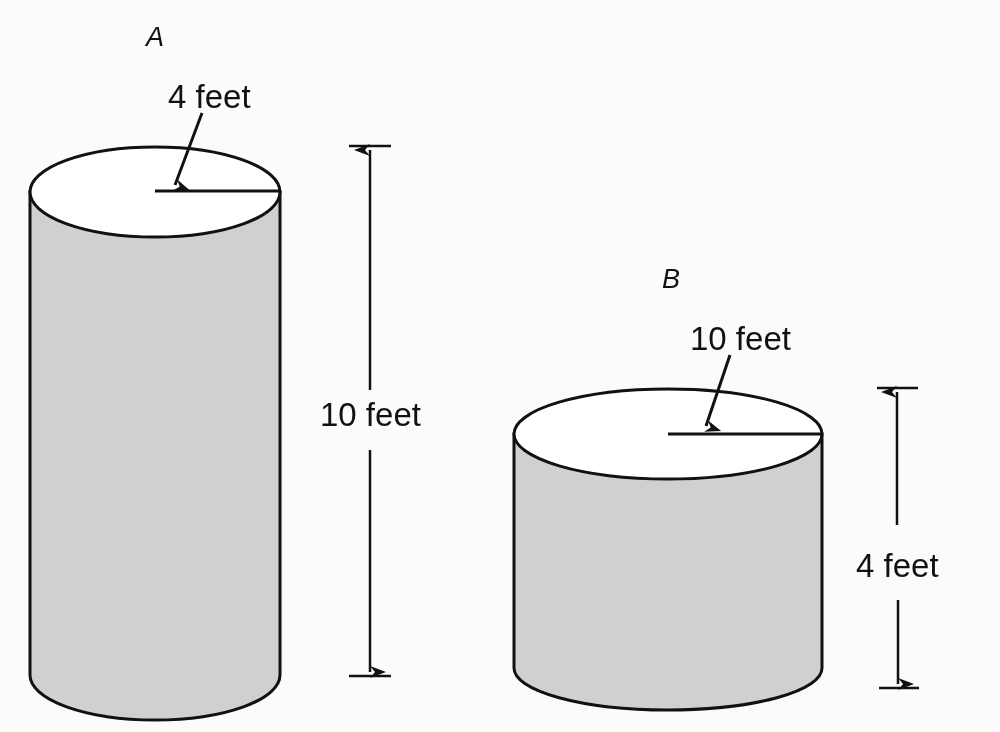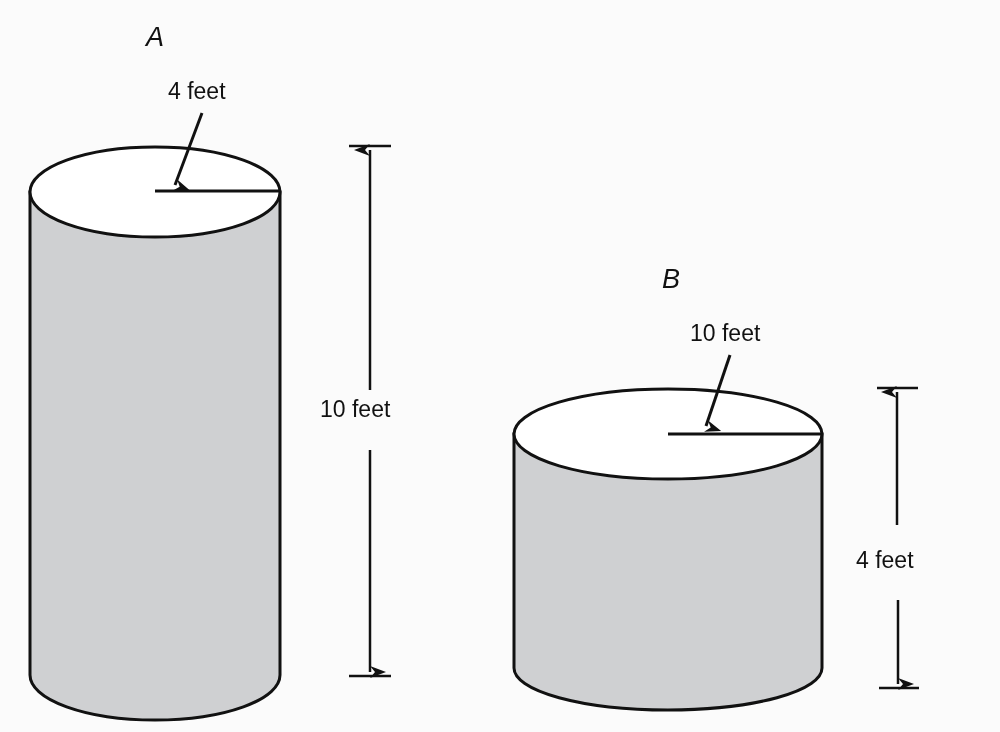--- a/index.html
+++ b/index.html
@@ -1,18 +1,18 @@
 <!DOCTYPE html>
 <html><head>
   <meta charset="utf-8">
   <style>
     html, body { margin: 0; padding: 0; background: #fbfbfb; }
     body { width: 1000px; height: 732px; position: relative; overflow: hidden; font-family: "Liberation Sans", sans-serif; }
     svg { position: absolute; left: 0; top: 0; }
-    .lbl { position: absolute; font-family: "Liberation Sans", sans-serif; font-size: 23px; color: #111; white-space: nowrap; }
+    .lbl { position: absolute; font-family: "Liberation Sans", sans-serif; font-size: 33px; color: #111; white-space: nowrap; }
     .title { font-style: italic; font-size: 27px; }
   </style>
 </head>
 <body>
 
 <svg width="1000" height="732" viewBox="0 0 1000 732">
   <defs>
     <marker id="ah" markerWidth="12" markerHeight="16" refX="6" refY="16" orient="auto-start-reverse" markerUnits="userSpaceOnUse">
       <path d="M0,16 L6,0 L12,16 L6,11 Z" fill="#111"></path>
     </marker>

